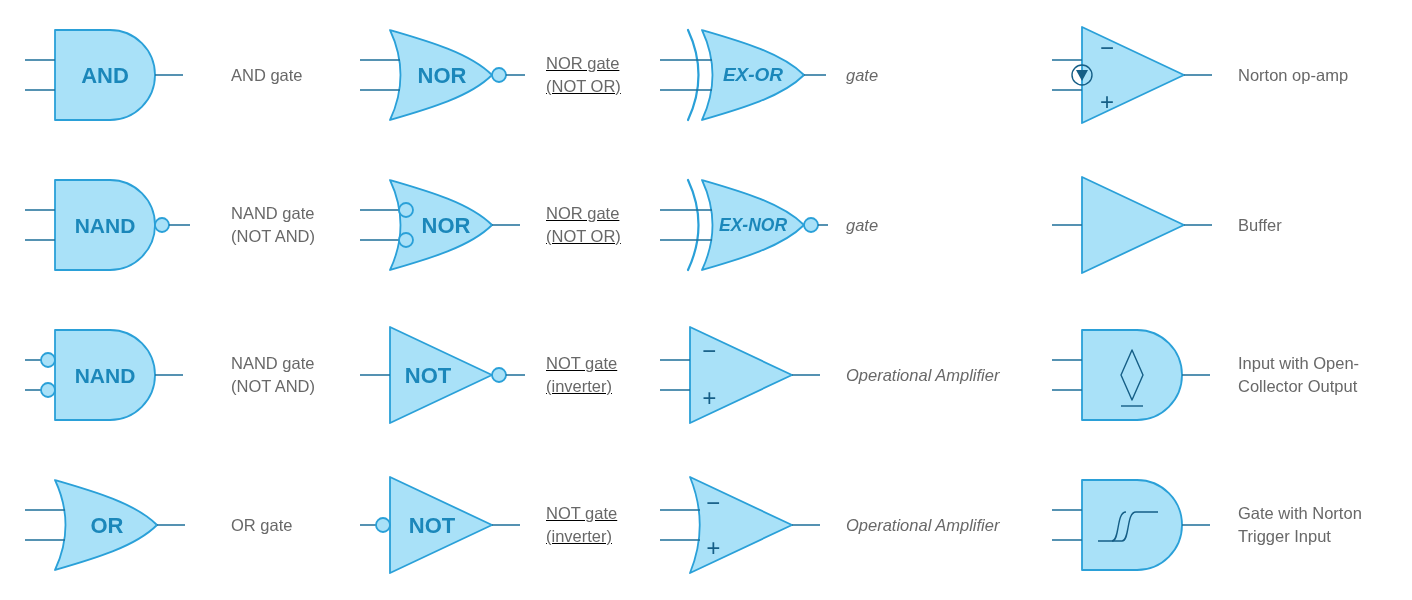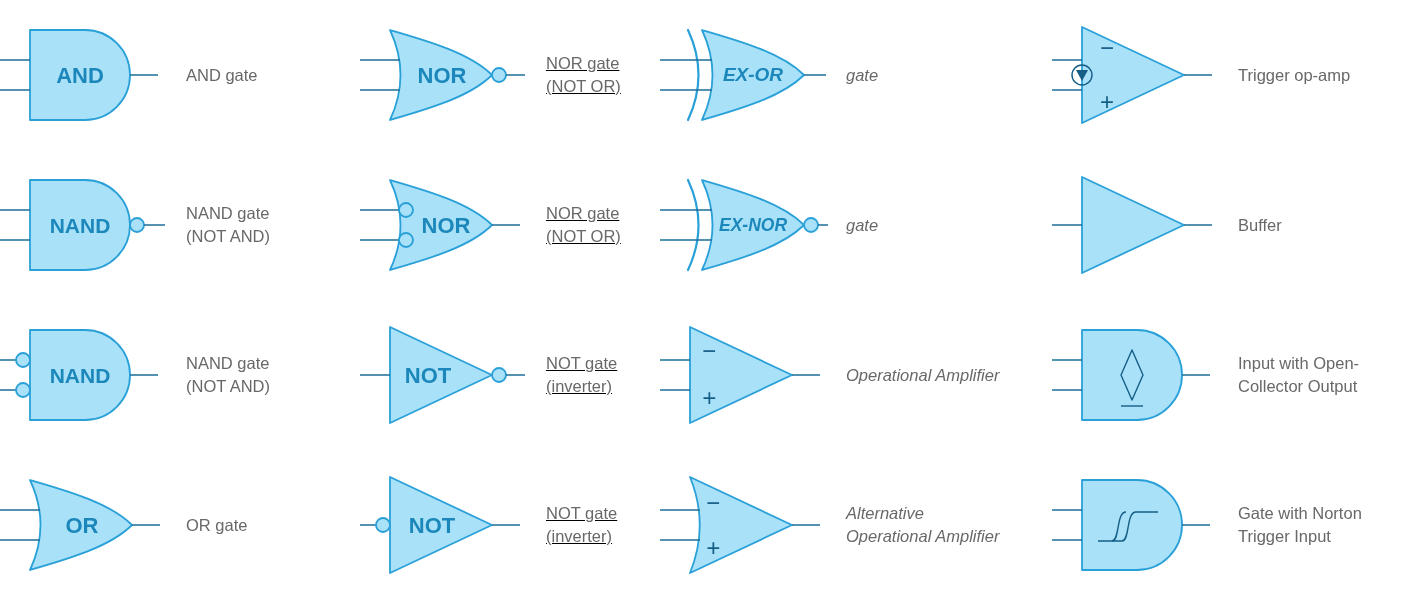--- a/index.html
+++ b/index.html
@@ -2,21 +2,21 @@
 <html style="--background: #ffffff; --gate_fill: #a9e1f8; --gate_stroke: #2aa0d8; --lead: #1d6e99; --glyph: #155e86; --symbol_text: #1b87ba; --label_text: #686868;"><head>
 <meta charset="utf-8">
 <style>
   html,body{margin:0;padding:0;}
   body{
     width:1412px;height:600px;position:relative;overflow:hidden;
     background:var(--background,#fff);
     font-family:"Liberation Sans",sans-serif;
   }
   .cell{position:absolute;height:150px;display:flex;align-items:center;}
-  .col1{}
+  .col1{padding-left:25px;gap:20px;}
   .col2{padding-left:0px;text-decoration:underline;}
   .col3{padding-left:0px;font-style:italic;}
   .col4{padding-left:12px;}
   svg.sym{flex:0 0 auto;display:block;}
   .body{fill:var(--gate_fill);stroke:var(--gate_stroke);stroke-width:1.8;stroke-linejoin:round;}
   .arc{fill:none;stroke:var(--gate_stroke);stroke-width:2.2;stroke-linecap:round;}
   .lead{stroke:var(--lead);stroke-width:1.5;fill:none;}
   .bubble{fill:var(--gate_fill);stroke:var(--gate_stroke);stroke-width:1.8;}
   .glyph{stroke:var(--glyph);stroke-width:1.4;fill:none;stroke-linejoin:round;}
   .glyph-fill{fill:var(--glyph);stroke:none;}
@@ -93,21 +93,21 @@
     <use href="#p-tri" class="body"></use>
     <line class="lead" x1="0" y1="45" x2="30" y2="45"></line>
     <line class="lead" x1="0" y1="75" x2="30" y2="75"></line>
     <line class="lead" x1="132" y1="60" x2="160" y2="60"></line>
     <circle class="glyph" cx="30" cy="60" r="10"></circle>
     <path class="glyph-fill" d="M24,55 L36,55 L30,66 Z"></path>
     <text class="sign" x="55" y="41">−</text>
     <text class="sign" x="55" y="95">+</text>
   </svg>
   <div class="label">
-    <span>Trigger op-amp</span>
+    <span>Norton op-amp</span>
     <span></span>
   </div>
 </div>
 
 <div class="cell col1" style="left:0;top:150px;width:360px">
   <svg class="sym" width="170" height="120" viewBox="0 0 170 120">
     <use href="#p-and" class="body"></use>
     <line class="lead" x1="0" y1="45" x2="30" y2="45"></line>
     <line class="lead" x1="0" y1="75" x2="30" y2="75"></line>
     <circle class="bubble" cx="137" cy="60" r="7"></circle>
@@ -254,21 +254,20 @@
 <div class="cell col3" style="left:660px;top:450px;width:380px">
   <svg class="sym" width="170" height="120" viewBox="0 0 170 120">
     <use href="#p-ctri" class="body"></use>
     <line class="lead" x1="0" y1="45" x2="40" y2="45"></line>
     <line class="lead" x1="0" y1="75" x2="40" y2="75"></line>
     <line class="lead" x1="132" y1="60" x2="160" y2="60"></line>
     <text class="sign" x="53" y="46">−</text>
     <text class="sign" x="53" y="91">+</text>
   </svg>
   <div class="label">
-    <span>Alternative</span>
     <span>Operational Amplifier</span>
   </div>
 </div>
 
 <div class="cell col4" style="left:1040px;top:450px;width:372px">
   <svg class="sym" width="170" height="120" viewBox="0 0 170 120">
     <use href="#p-and" class="body"></use>
     <line class="lead" x1="0" y1="45" x2="30" y2="45"></line>
     <line class="lead" x1="0" y1="75" x2="30" y2="75"></line>
     <line class="lead" x1="130" y1="60" x2="158" y2="60"></line>

